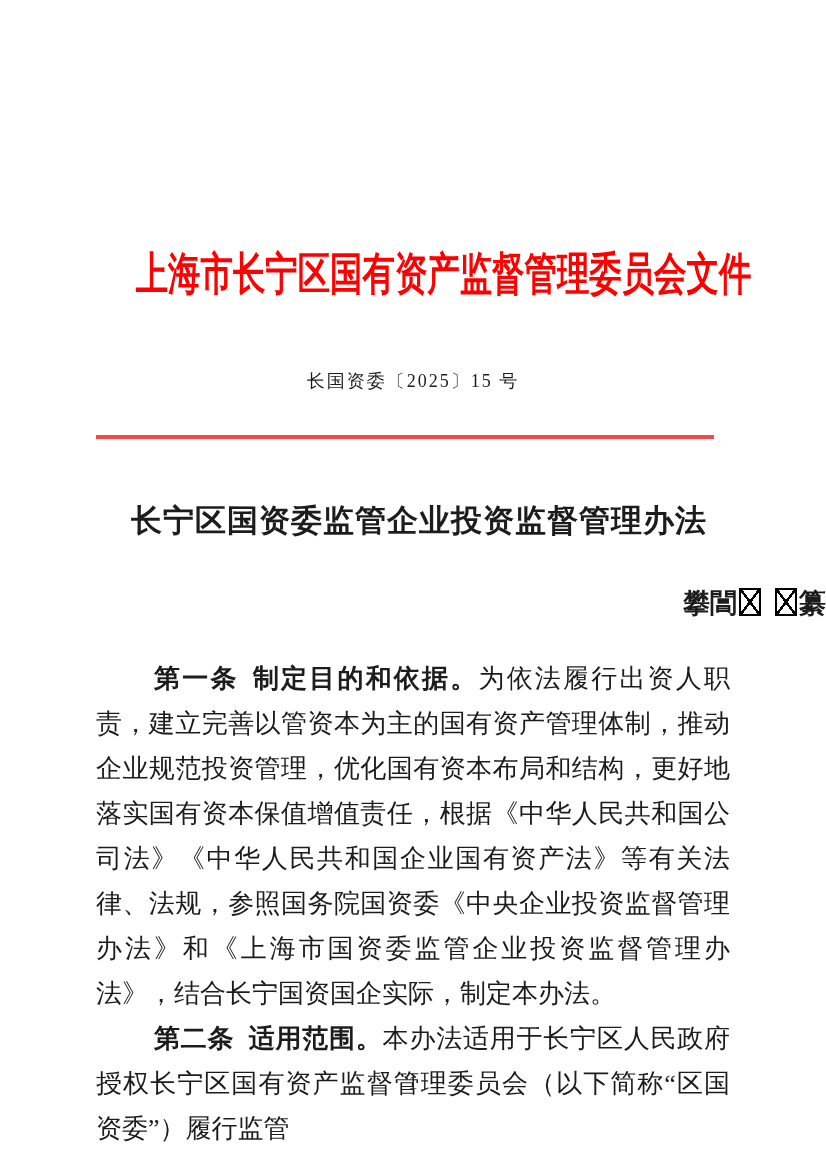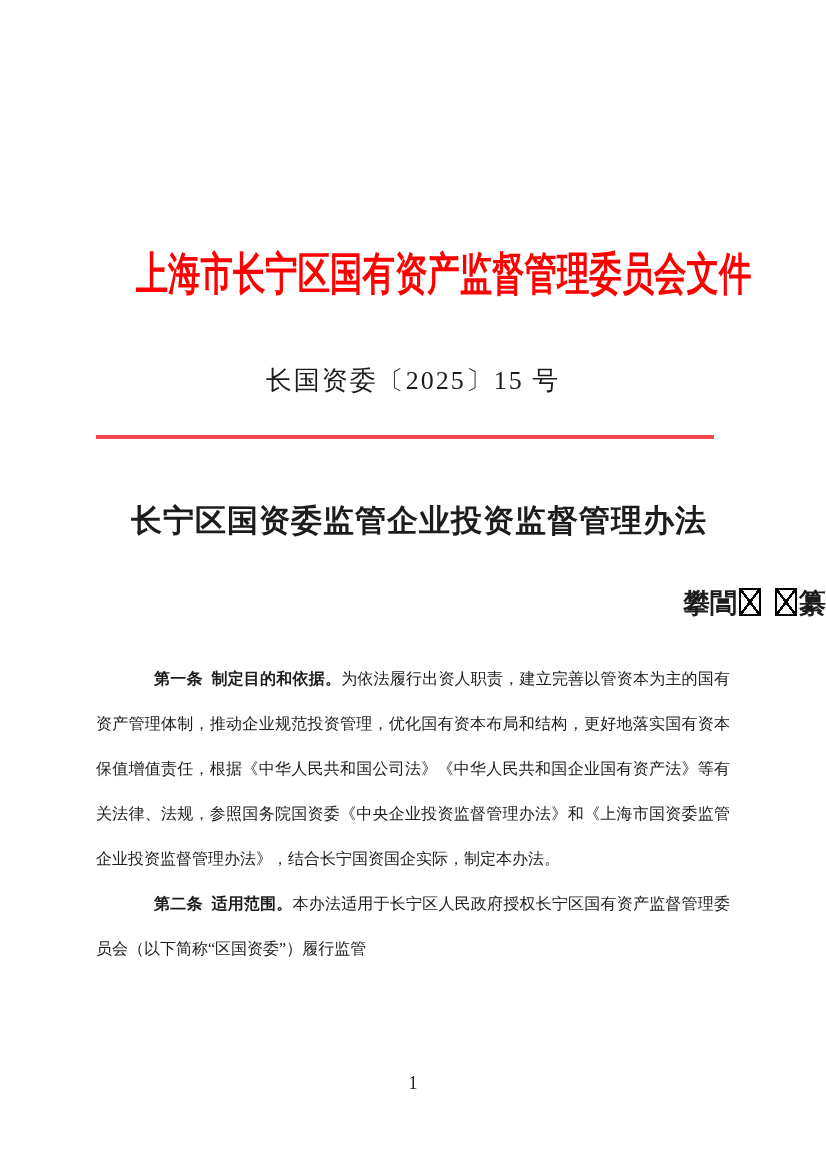--- a/index.html
+++ b/index.html
@@ -22,21 +22,21 @@
     white-space:nowrap;
   }
   .org-title .squeeze{
     display:inline-block;
     transform:scaleX(0.72);
     transform-origin:center;
   }
   .doc-number{
     position:absolute;top:366px;left:0;right:0;
     text-align:center;
-    font-size:26px;
+    font-size:18px;
     letter-spacing:2px;
     line-height:30px;
   }
   .red-rule{
     position:absolute;top:435px;left:96px;
     width:618px;height:4px;
     background:#f4494b;
   }
   .doc-title{
     position:absolute;top:499px;left:12px;right:0;
@@ -61,21 +61,21 @@
     box-sizing:border-box;
     background:
       linear-gradient(to top right, transparent 46%, #000 46%, #000 54%, transparent 54%),
       linear-gradient(to bottom right, transparent 46%, #000 46%, #000 54%, transparent 54%);
   }
   .tofu.first{margin-left:2px;margin-right:14px;}
   .tofu.second{margin-right:2px;}
   .body-text{
     position:absolute;top:656px;left:96px;
     width:634px;
-    font-size:16px;
+    font-size:26px;
     line-height:45px;
     text-align:justify;
   }
   .body-text p{
     margin:0;
     text-indent:58px;
   }
   .para-lead{
     font-weight:bold;
     padding-right:0.55em;

